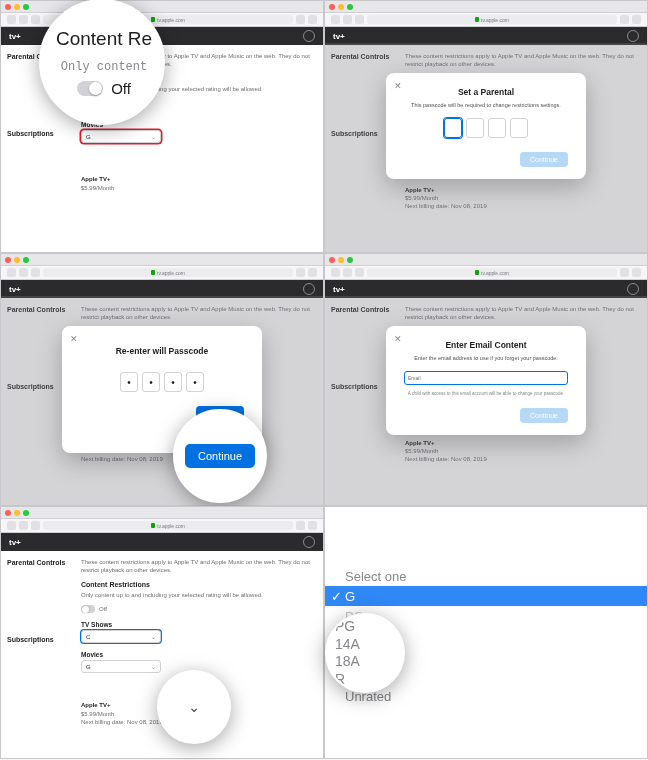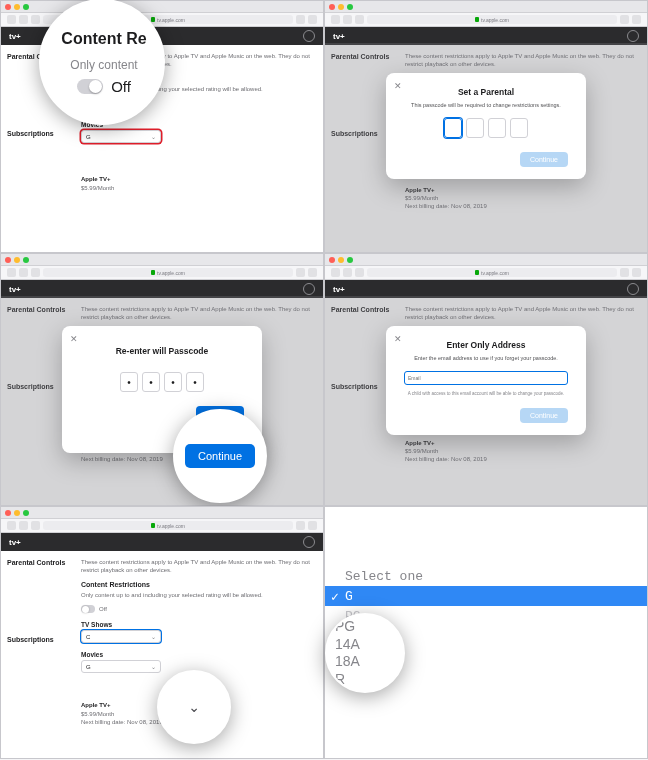--- a/index.html
+++ b/index.html
@@ -61,35 +61,35 @@
   .pbox { width:16px;height:18px;border:1px solid #d1d1d6;border-radius:3px;display:flex;align-items:center;justify-content:center;font-size:10px;color:#1d1d1f; }
   .pbox.active { border-color:#0071e3; box-shadow:0 0 0 1px #0071e3; }
   .modal-btn { display:block;margin-left:auto;background:#b6d7f5;color:#fff;font-size:7px;padding:4px 10px;border-radius:4px;border:0; }
   .modal-btn.enabled { background:#0071e3; }
   .email-input{width:100%;height:14px;border:1px solid #0071e3;border-radius:3px;font-size:5px;padding:0 3px;box-sizing:border-box;margin-bottom:6px;}
   .tiny-note{font-size:4.5px;color:#86868b;text-align:center;margin-bottom:12px;}
   
   .zoom { position:absolute; border-radius:50%; background:#fff; box-shadow:0 4px 20px rgba(0,0,0,.35); overflow:hidden; display:flex;align-items:center;justify-content:center;flex-direction:column; }
   
   .zoom1 { width:126px;height:126px;top:-2px;left:38px;border:2px solid #fff;text-align:left; padding-left:4px; box-sizing:border-box; }
-  .zoom1 .zt{font-size:16px;font-weight:700;color:#1d1d1f;margin-bottom:10px;}
-  .zoom1 .zs{font-size:12px;color:#86868b;margin-bottom:6px;}
+  .zoom1 .zt{font-size:19px;font-weight:400;color:#1d1d1f;margin-bottom:10px;}
+  .zoom1 .zs{font-size:12px;color:#86868b;margin-bottom:6px;font-family:Liberation Mono, monospace;}
   .zoom1 .ztrow{display:flex;align-items:center;gap:8px;}
   .zoom1 .big-toggle{width:26px;height:15px;background:#d1d1d6;border-radius:8px;position:relative;}
   .zoom1 .big-toggle::after{content:'';position:absolute;width:13px;height:13px;background:#fff;border-radius:50%;top:1px;right:1px;box-shadow:0 1px 2px rgba(0,0,0,.3);}
   .zoom1 .off{font-size:15px;color:#1d1d1f;}
   
   .zoom3{width:90px;height:90px;bottom:2px;right:56px;border:2px solid #fff;}
   .zoom3 .cbtn{background:#0071e3;color:#fff;font-size:11px;padding:6px 13px;border-radius:5px;font-weight:500;}
   
   .zoom5{width:70px;height:70px;bottom:14px;left:156px;border:2px solid #fff;}
   .zoom5 .chev5{font-size:14px;color:#4a4a4f;}
   
   .cell6-inner{position:absolute;top:55px;left:0;right:0;bottom:0;background:#fff;}
-  .list6{display:flex;flex-direction:column;font-size:13px;color:#86868b;padding-top:4px;font-family:Liberation Mono, monospace;}
+  .list6{display:flex;flex-direction:column;font-size:13px;color:#86868b;padding-top:4px;}
   .list6 .li{padding:2.5px 20px;}
   .list6 .li.sel{background:#2f88f5;color:#fff;position:relative;}
   .list6 .li.sel::before{content:'✓';position:absolute;left:6px;}
   .zoom6{width:80px;height:80px;top:106px;left:0px;border:2px solid #fff; align-items:flex-start; padding-left:8px; box-sizing:border-box;}
   .zoom6 .z6i{font-size:14px;color:#86868b;line-height:1.25;}
 </style>
 </head>
 <body>
 
 <div class="grid">
@@ -293,21 +293,21 @@
         <div class="sub-row">
             <div class="sub-name">Apple TV+</div>
             <div>$5.99/Month</div>
             <div>Next billing date: Nov 08, 2019</div>
           </div>
       </div>
     </div>
     <div class="modal-overlay">
       <div class="modal">
         <div class="close">✕</div>
-        <div class="modal-title">Enter Only Address</div>
+        <div class="modal-title">Enter Email Content</div>
         <div class="modal-sub">Enter the email address to use if you forget your passcode.</div>
         <input class="email-input" placeholder="Email" style="">
         <div class="tiny-note">A child with access to this email account will be able to change your passcode.</div>
         <button class="modal-btn">Continue</button>
       </div>
     </div>
   </div>
 
   <div class="cell">
     <div class="browser-top">
@@ -368,20 +368,21 @@
 
   <div class="cell" style="background:#fff;">
     <div class="cell6-inner">
       <div class="list6">
         <div class="li">Select one</div>
         <div class="li sel">G</div>
         <div class="li" style="color:#c7c7cc;">PG</div>
         <div class="li" style="color:#c7c7cc;">14A</div>
         <div class="li" style="color:#c7c7cc;">18A</div>
         <div class="li" style="color:#c7c7cc;">R</div>
+        <div class="li">Unrated</div>
       </div>
     </div>
     <div class="zoom zoom6">
       <div class="z6i">PG</div>
       <div class="z6i">14A</div>
       <div class="z6i">18A</div>
       <div class="z6i">R</div>
     </div>
   </div>
 

